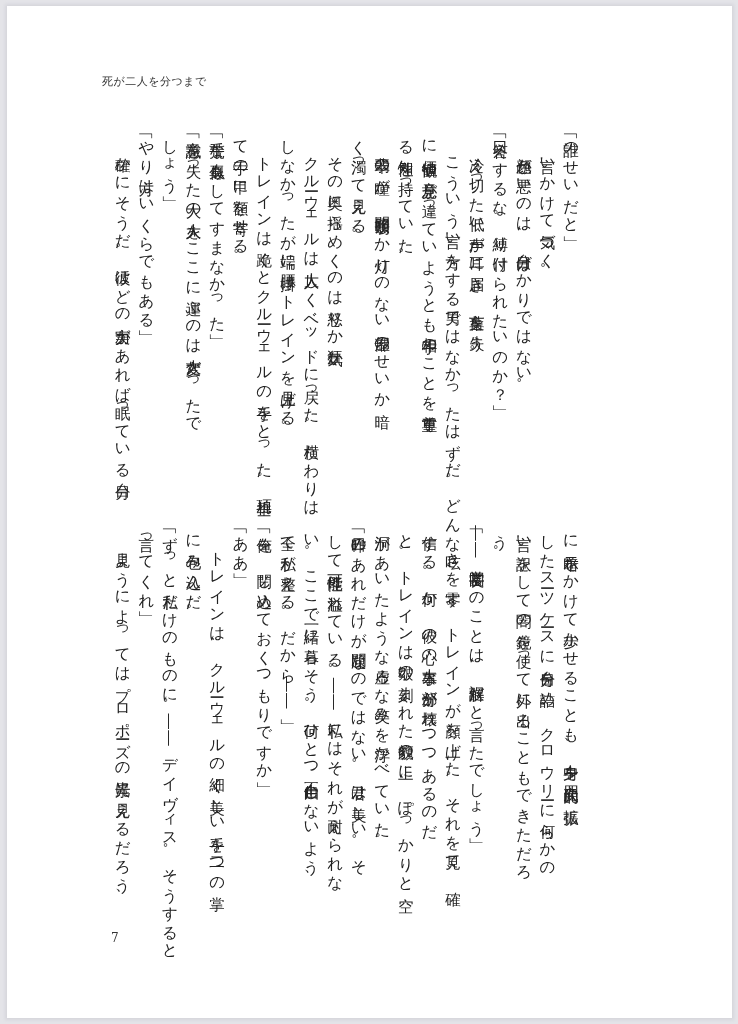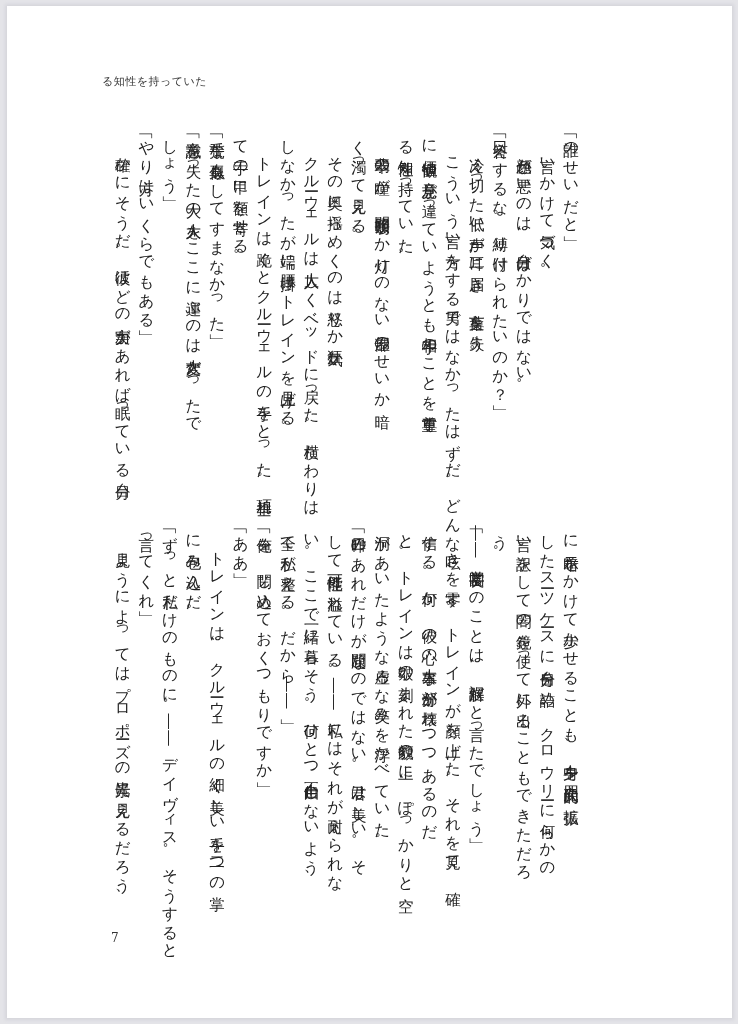--- a/index.html
+++ b/index.html
@@ -60,21 +60,21 @@
     top: 925px;
     font-family: "DejaVu Serif", serif;
     font-size: 12px;
     color: #333;
   }
 </style>
 </head>
 <body>
 
 <div class="page">
-  <div class="running-head">る知性を持っていた</div>
+  <div class="running-head">死が二人を分つまで</div>
 
   <div class="block block-top">
     <span class="col">「誰のせいだと」</span>
     <span class="col">　言いかけて気づく。</span>
     <span class="col">　顔色が悪いのは、自分ばかりではない。</span>
     <span class="col">「口答えするな。縛り付けられたいのか？」</span>
     <span class="col">　冷え切った低い声が耳に届き、言葉を失う。</span>
     <span class="col">　こういう言い方をする男ではなかったはずだ。どんな</span>
     <span class="col">に価値観や意見が違っていようとも相手のことを尊重す</span>
     <span class="col">る知性を持っていた。</span>

